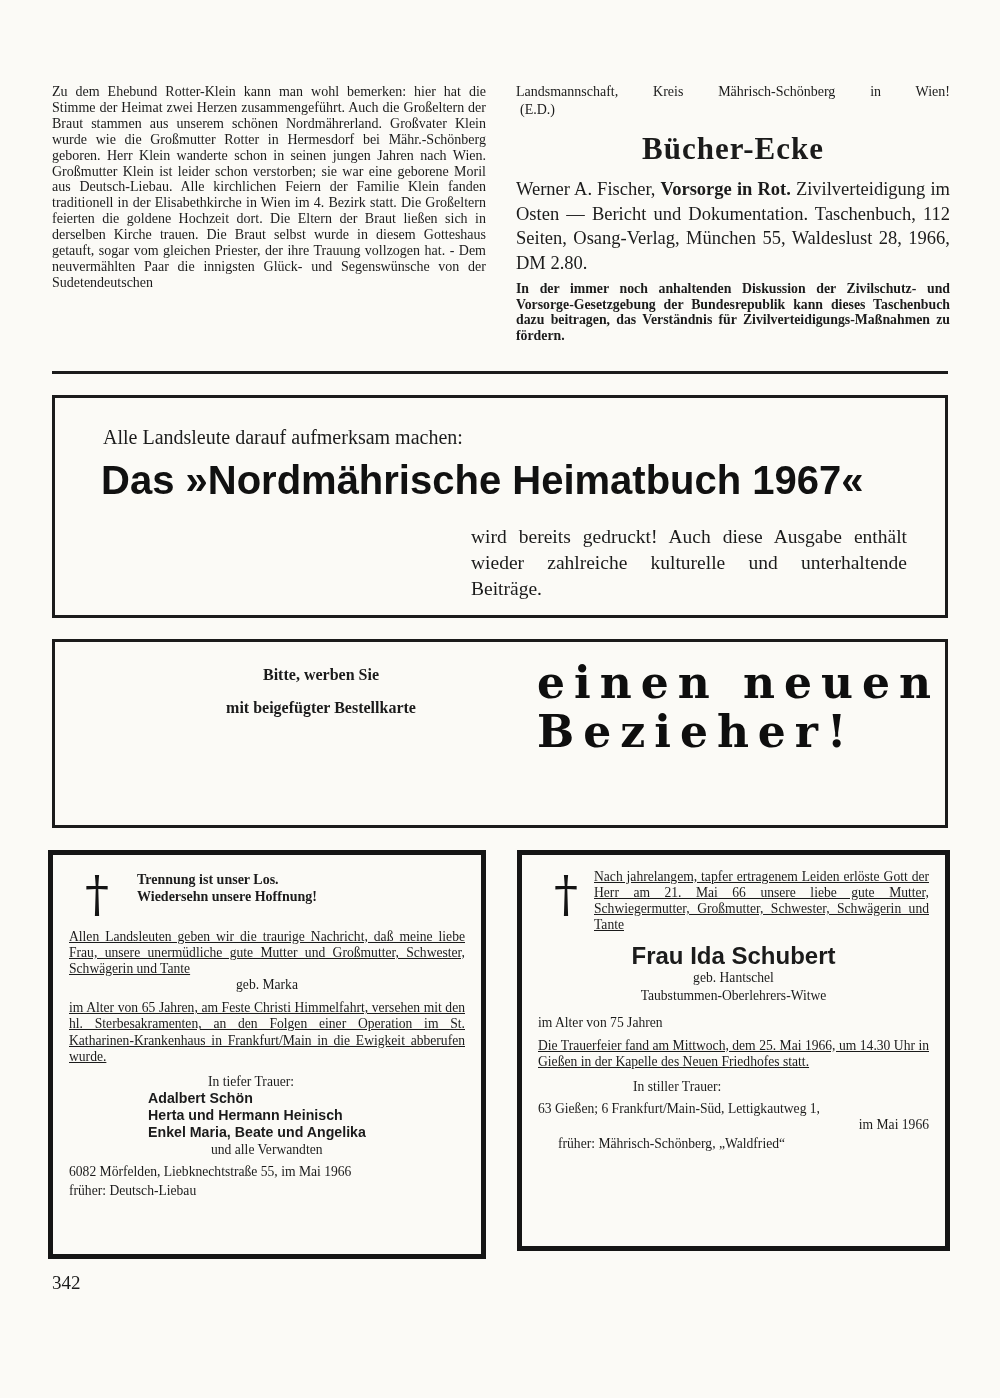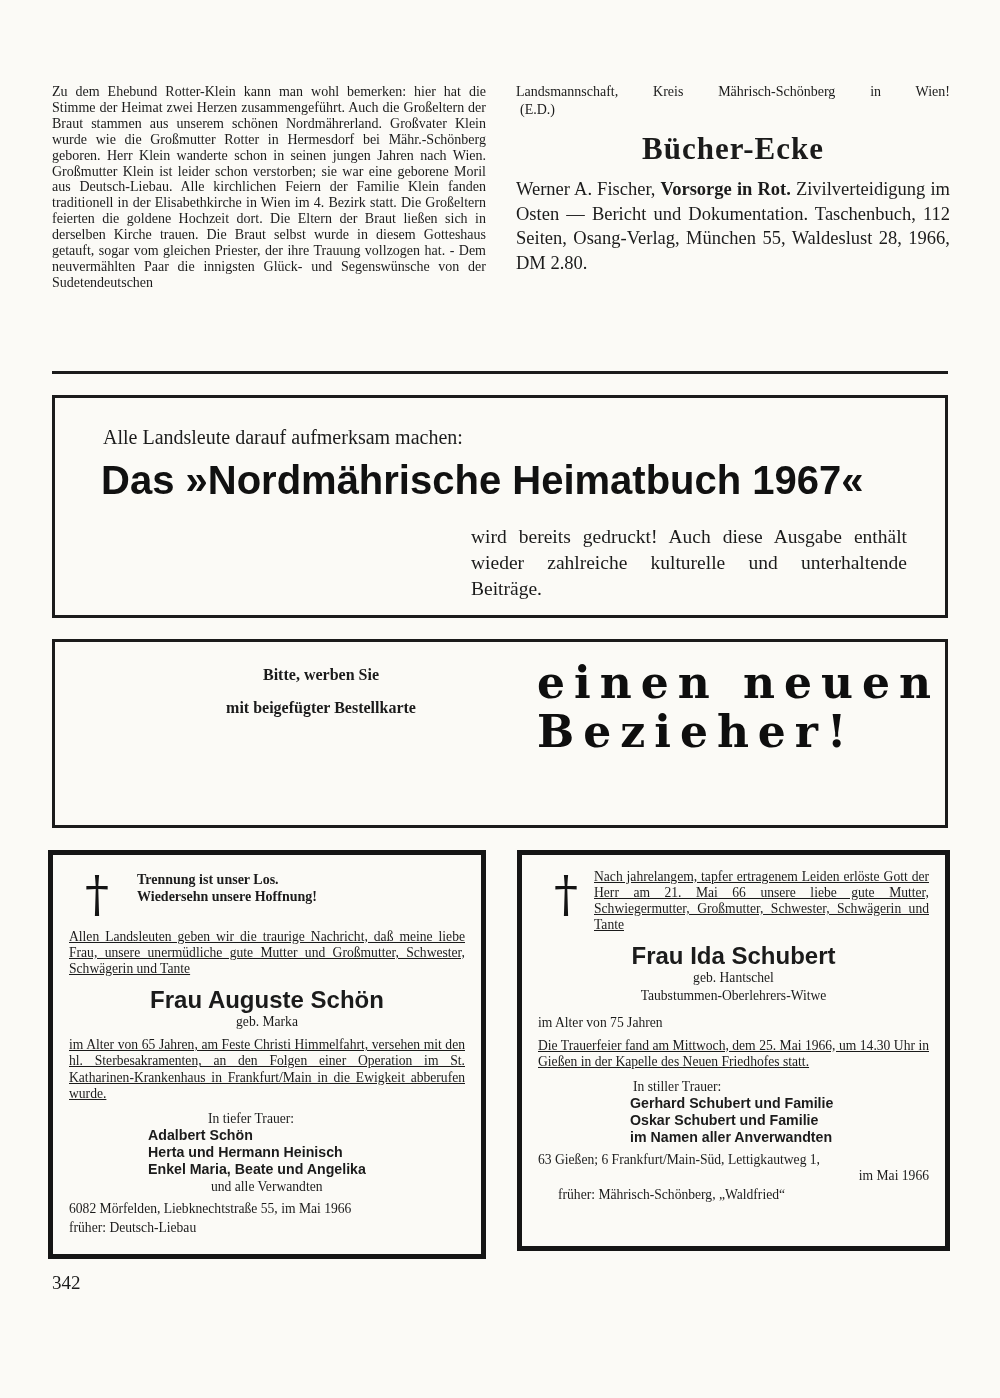--- a/index.html
+++ b/index.html
@@ -111,20 +111,21 @@
 </head>
 <body>
 
 <div class="abs col-left">Zu dem Ehebund Rotter-Klein kann man wohl bemerken: hier hat die Stimme der Heimat zwei Herzen zusammengeführt. Auch die Großeltern der Braut stammen aus unserem schönen Nordmährerland. Großvater Klein wurde wie die Großmutter Rotter in Hermesdorf bei Mähr.-Schönberg geboren. Herr Klein wanderte schon in seinen jungen Jahren nach Wien. Großmutter Klein ist leider schon verstorben; sie war eine geborene Moril aus Deutsch-Liebau. Alle kirchlichen Feiern der Familie Klein fanden traditionell in der Elisabethkirche in Wien im 4. Bezirk statt. Die Großeltern feierten die goldene Hochzeit dort. Die Eltern der Braut ließen sich in derselben Kirche trauen. Die Braut selbst wurde in diesem Gotteshaus getauft, sogar vom gleichen Priester, der ihre Trauung vollzogen hat. - Dem neuvermählten Paar die innigsten Glück- und Segenswünsche von der Sudetendeutschen</div>
 
 <div class="abs col-right">
   <div class="cont-line">Landsmannschaft, Kreis Mährisch-Schönberg in Wien!</div>
   <div class="ed">(E.D.)</div>
   <div class="be-title">Bücher-Ecke</div>
   <p class="review-lead"><span>Werner A. Fischer, </span><b>Vorsorge in Rot.</b><span> Zivilverteidigung im Osten — Bericht und Dokumentation. Taschenbuch, 112 Seiten, Osang-Verlag, München 55, Waldeslust 28, 1966, DM 2.80.</span></p>
+  <p class="review-body">In der immer noch anhaltenden Diskussion der Zivilschutz- und Vorsorge-Gesetzgebung der Bundesrepublik kann dieses Taschenbuch dazu beitragen, das Verständnis für Zivilverteidigungs-Maßnahmen zu fördern.</p>
 </div>
 
 <div class="abs divider"></div>
 
 <div class="abs box1">
   <div class="box1-intro">Alle Landsleute darauf aufmerksam machen:</div>
   <div class="box1-headline">Das »Nordmährische Heimatbuch 1967«</div>
   <div class="box1-body">wird bereits gedruckt! Auch diese Ausgabe enthält wieder zahlreiche kulturelle und unterhaltende Beiträge.</div>
 </div>
 
@@ -139,21 +140,20 @@
   </div>
 </div>
 
 <div class="abs obit obit-left">
   <div class="cross">†</div>
   <div class="epigraph">
     <div>Trennung ist unser Los.</div>
     <div>Wiedersehn unsere Hoffnung!</div>
   </div>
   <p class="obit-intro-clear justify">Allen Landsleuten geben wir die traurige Nachricht, daß meine liebe Frau, unsere unermüdliche gute Mutter und Großmutter, Schwester, Schwägerin und Tante</p>
-  <div class="obit-name">Frau Auguste Schön</div>
   <div class="obit-geb">geb. Marka</div>
   <p class="obit-body justify">im Alter von 65 Jahren, am Feste Christi Himmelfahrt, versehen mit den hl. Sterbesakramenten, an den Folgen einer Operation im St. Katharinen-Krankenhaus in Frankfurt/Main in die Ewigkeit abberufen wurde.</p>
   <div class="label-left">In tiefer Trauer:</div>
   <div class="mourners-left">
     <div class="mourner">Adalbert Schön</div>
     <div class="mourner">Herta und Hermann Heinisch</div>
     <div class="mourner">Enkel Maria, Beate und Angelika</div>
   </div>
   <div class="mourners-suffix">und alle Verwandten</div>
   <div class="obit-addr">6082 Mörfelden, Liebknechtstraße 55, im Mai 1966</div>
@@ -162,23 +162,18 @@
 
 <div class="abs obit obit-right">
   <div class="cross">†</div>
   <p class="obit-intro-wrap justify">Nach jahrelangem, tapfer ertragenem Leiden erlöste Gott der Herr am 21. Mai 66 unsere liebe gute Mutter, Schwiegermutter, Großmutter, Schwester, Schwägerin und Tante</p>
   <div class="obit-name">Frau Ida Schubert</div>
   <div class="obit-geb">geb. Hantschel</div>
   <div class="obit-center">Taubstummen-Oberlehrers-Witwe</div>
   <div class="obit-age">im Alter von 75 Jahren</div>
   <p class="obit-body justify">Die Trauerfeier fand am Mittwoch, dem 25. Mai 1966, um 14.30 Uhr in Gießen in der Kapelle des Neuen Friedhofes statt.</p>
   <div class="label-right">In stiller Trauer:</div>
-  <div class="mourners-right">
-    <div class="mourner">Gerhard Schubert und Familie</div>
-    <div class="mourner">Oskar Schubert und Familie</div>
-    <div class="mourner">im Namen aller Anverwandten</div>
-  </div>
   <div class="obit-addr">63 Gießen; 6 Frankfurt/Main-Süd, Lettigkautweg 1,</div>
   <div class="obit-addr2">im Mai 1966</div>
   <div class="obit-former-right">früher: Mährisch-Schönberg, „Waldfried“</div>
 </div>
 
 <div class="abs page-number">342</div>
 
 </body></html>

